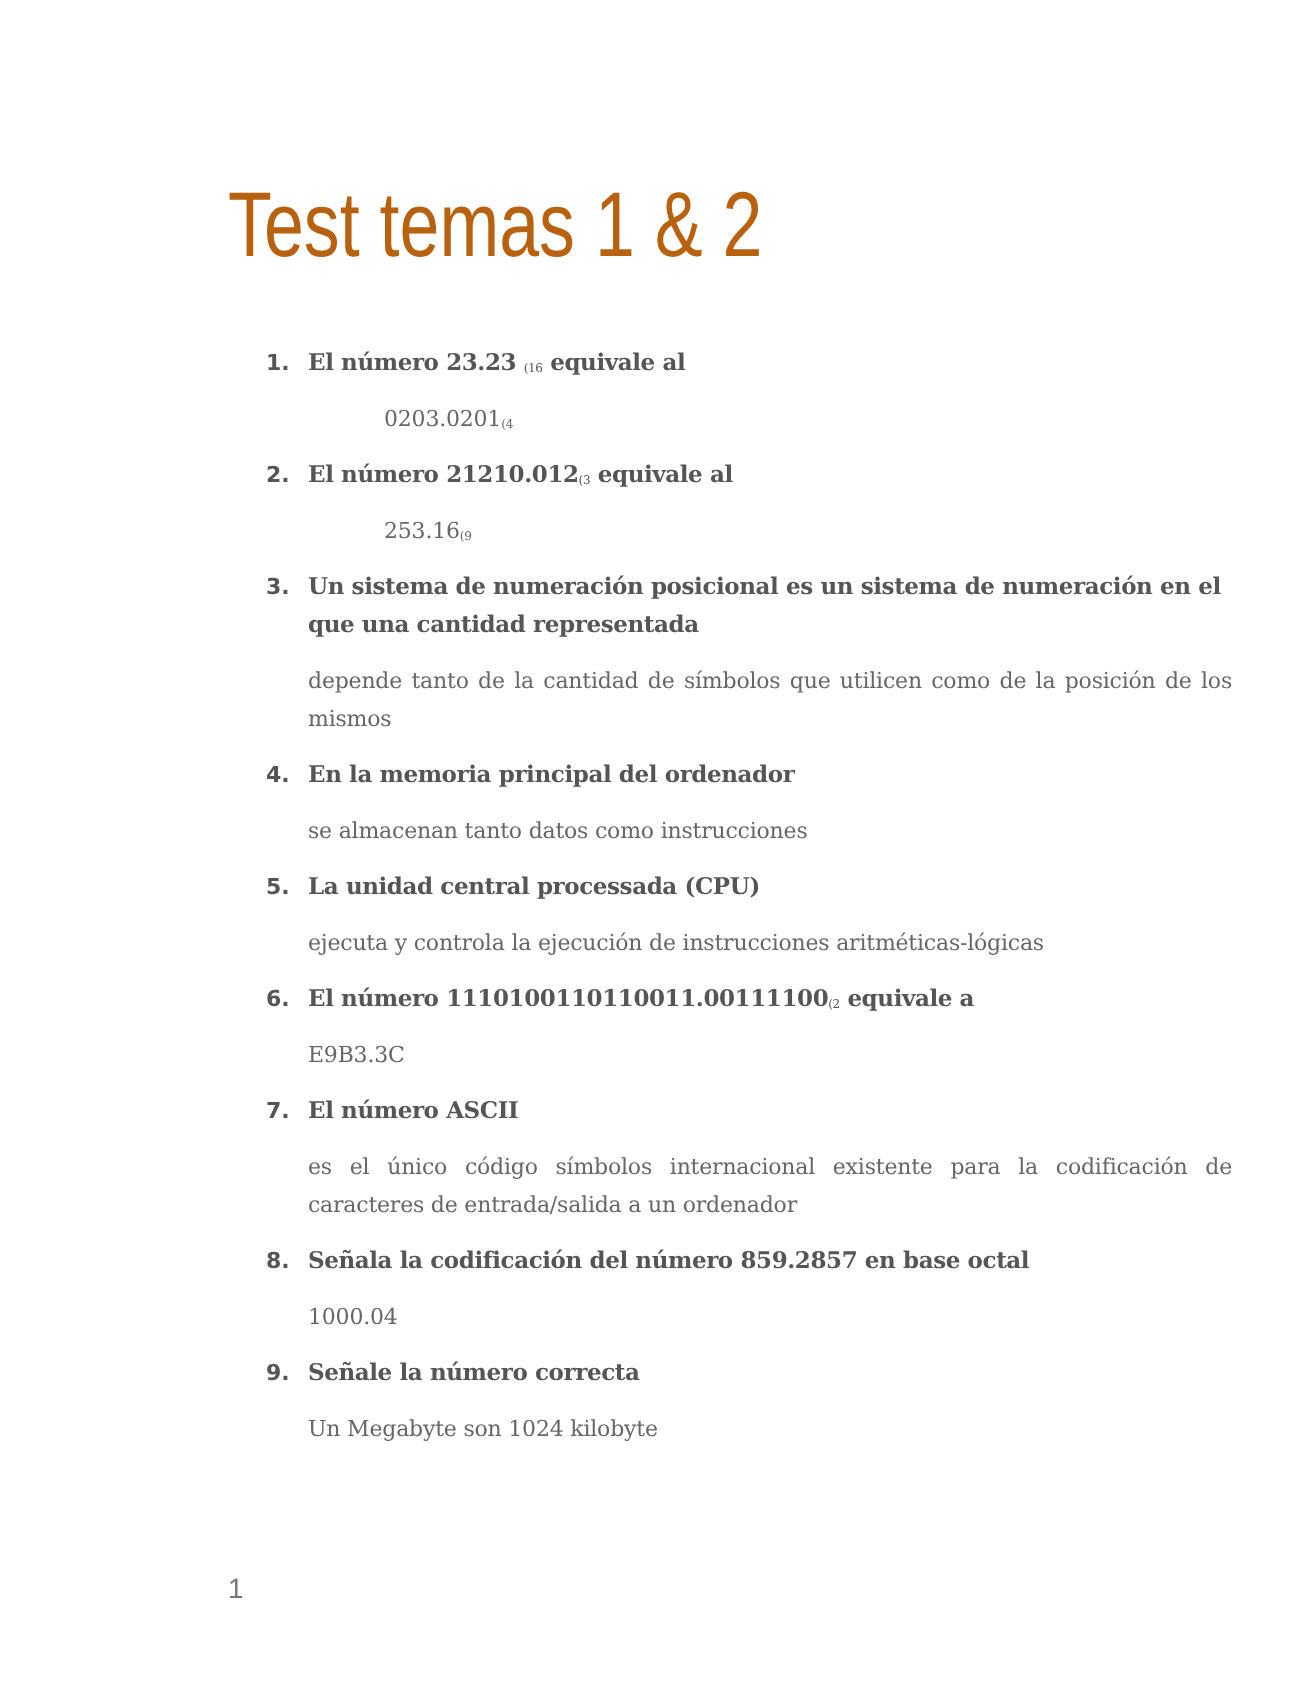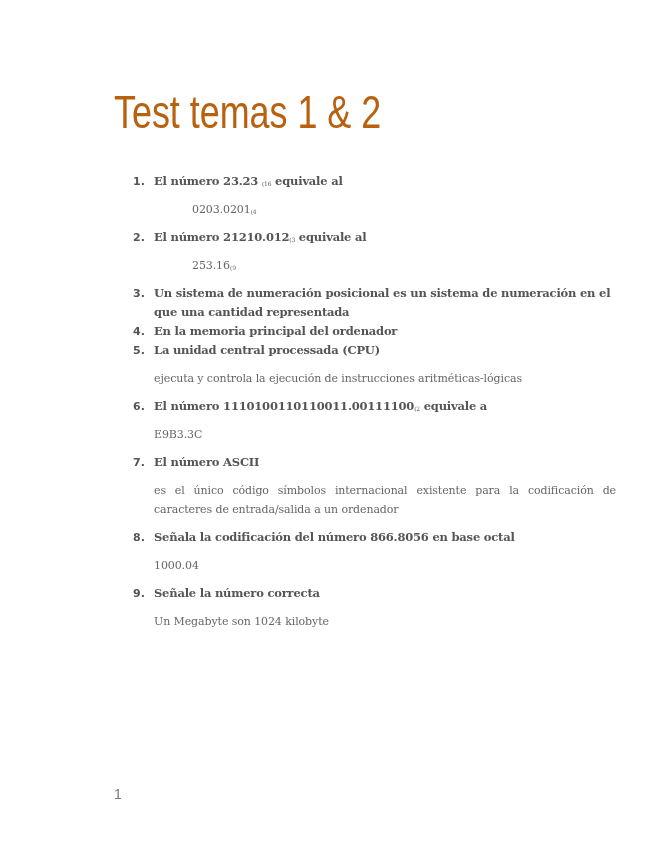--- a/index.html
+++ b/index.html
@@ -120,27 +120,29 @@
         <span class="q-text"><span>El número 21210.012</span><sub>(3</sub><span> equivale al</span></span>
       </div>
       <div class="q-answer indented"><span>253.16</span><sub>(9</sub></div>
     </li>
 
     <li class="q">
       <div class="q-head">
         <span class="q-num">3.</span>
         <span class="q-text">Un sistema de numeración posicional es un sistema de numeración en el que una cantidad representada</span>
       </div>
+      <div class="q-answer">depende tanto de la cantidad de símbolos que utilicen como de la posición de los mismos</div>
     </li>
 
     <li class="q">
       <div class="q-head">
         <span class="q-num">4.</span>
         <span class="q-text">En la memoria principal del ordenador</span>
       </div>
+      <div class="q-answer">se almacenan tanto datos como instrucciones</div>
     </li>
 
     <li class="q">
       <div class="q-head">
         <span class="q-num">5.</span>
         <span class="q-text">La unidad central processada (CPU)</span>
       </div>
       <div class="q-answer">ejecuta y controla la ejecución de instrucciones aritméticas-lógicas</div>
     </li>
 
@@ -156,21 +158,21 @@
       <div class="q-head">
         <span class="q-num">7.</span>
         <span class="q-text">El número ASCII</span>
       </div>
       <div class="q-answer">es el único código símbolos internacional existente para la codificación de caracteres de entrada/salida a un ordenador</div>
     </li>
 
     <li class="q">
       <div class="q-head">
         <span class="q-num">8.</span>
-        <span class="q-text">Señala la codificación del número 866.8056 en base octal</span>
+        <span class="q-text">Señala la codificación del número 859.2857 en base octal</span>
       </div>
       <div class="q-answer">1000.04</div>
     </li>
 
     <li class="q">
       <div class="q-head">
         <span class="q-num">9.</span>
         <span class="q-text">Señale la número correcta</span>
       </div>
       <div class="q-answer">Un Megabyte son 1024 kilobyte</div>

